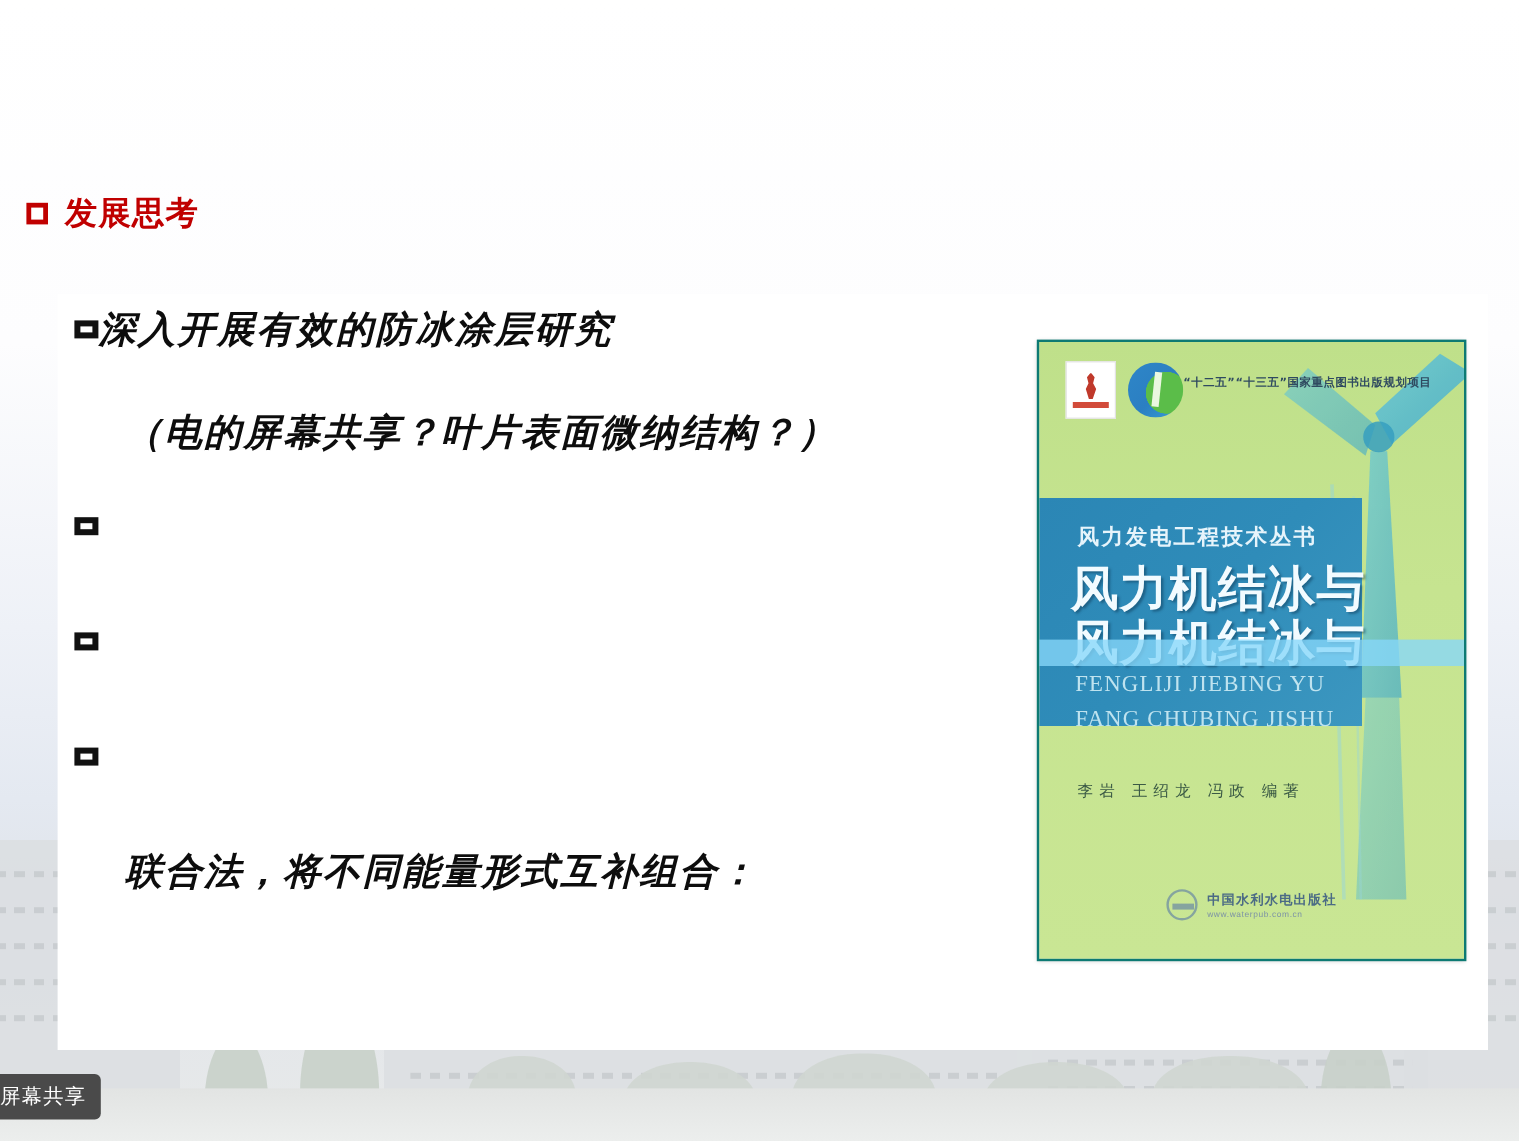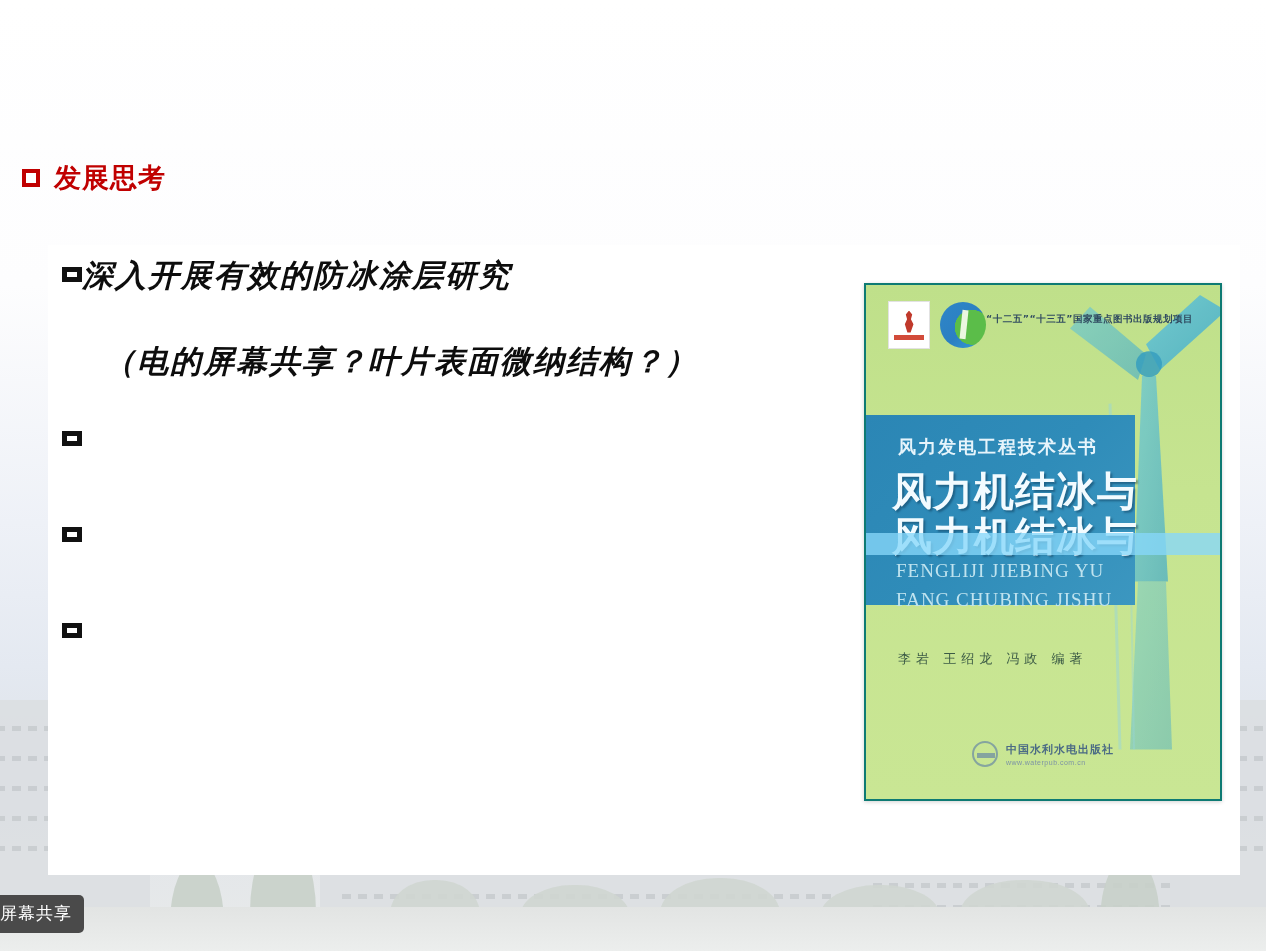--- a/index.html
+++ b/index.html
@@ -400,20 +400,21 @@
     </div>
 
     <div class="gap-md"></div>
 
     <div class="b-row">
       <span class="sq-bullet black"></span>
     </div>
 
     <div class="gap-md"></div>
 
+    <div class="sub-row">联合法，将不同能量形式互补组合：</div>
 
     <div class="gap-md"></div>
 
   </div>
 
   <div class="book">
 
     <svg class="bk-turbine" viewBox="0 0 200 520" preserveAspectRatio="none">
       <defs>
         <linearGradient id="tg" x1="0" y1="0" x2="1" y2="1">

